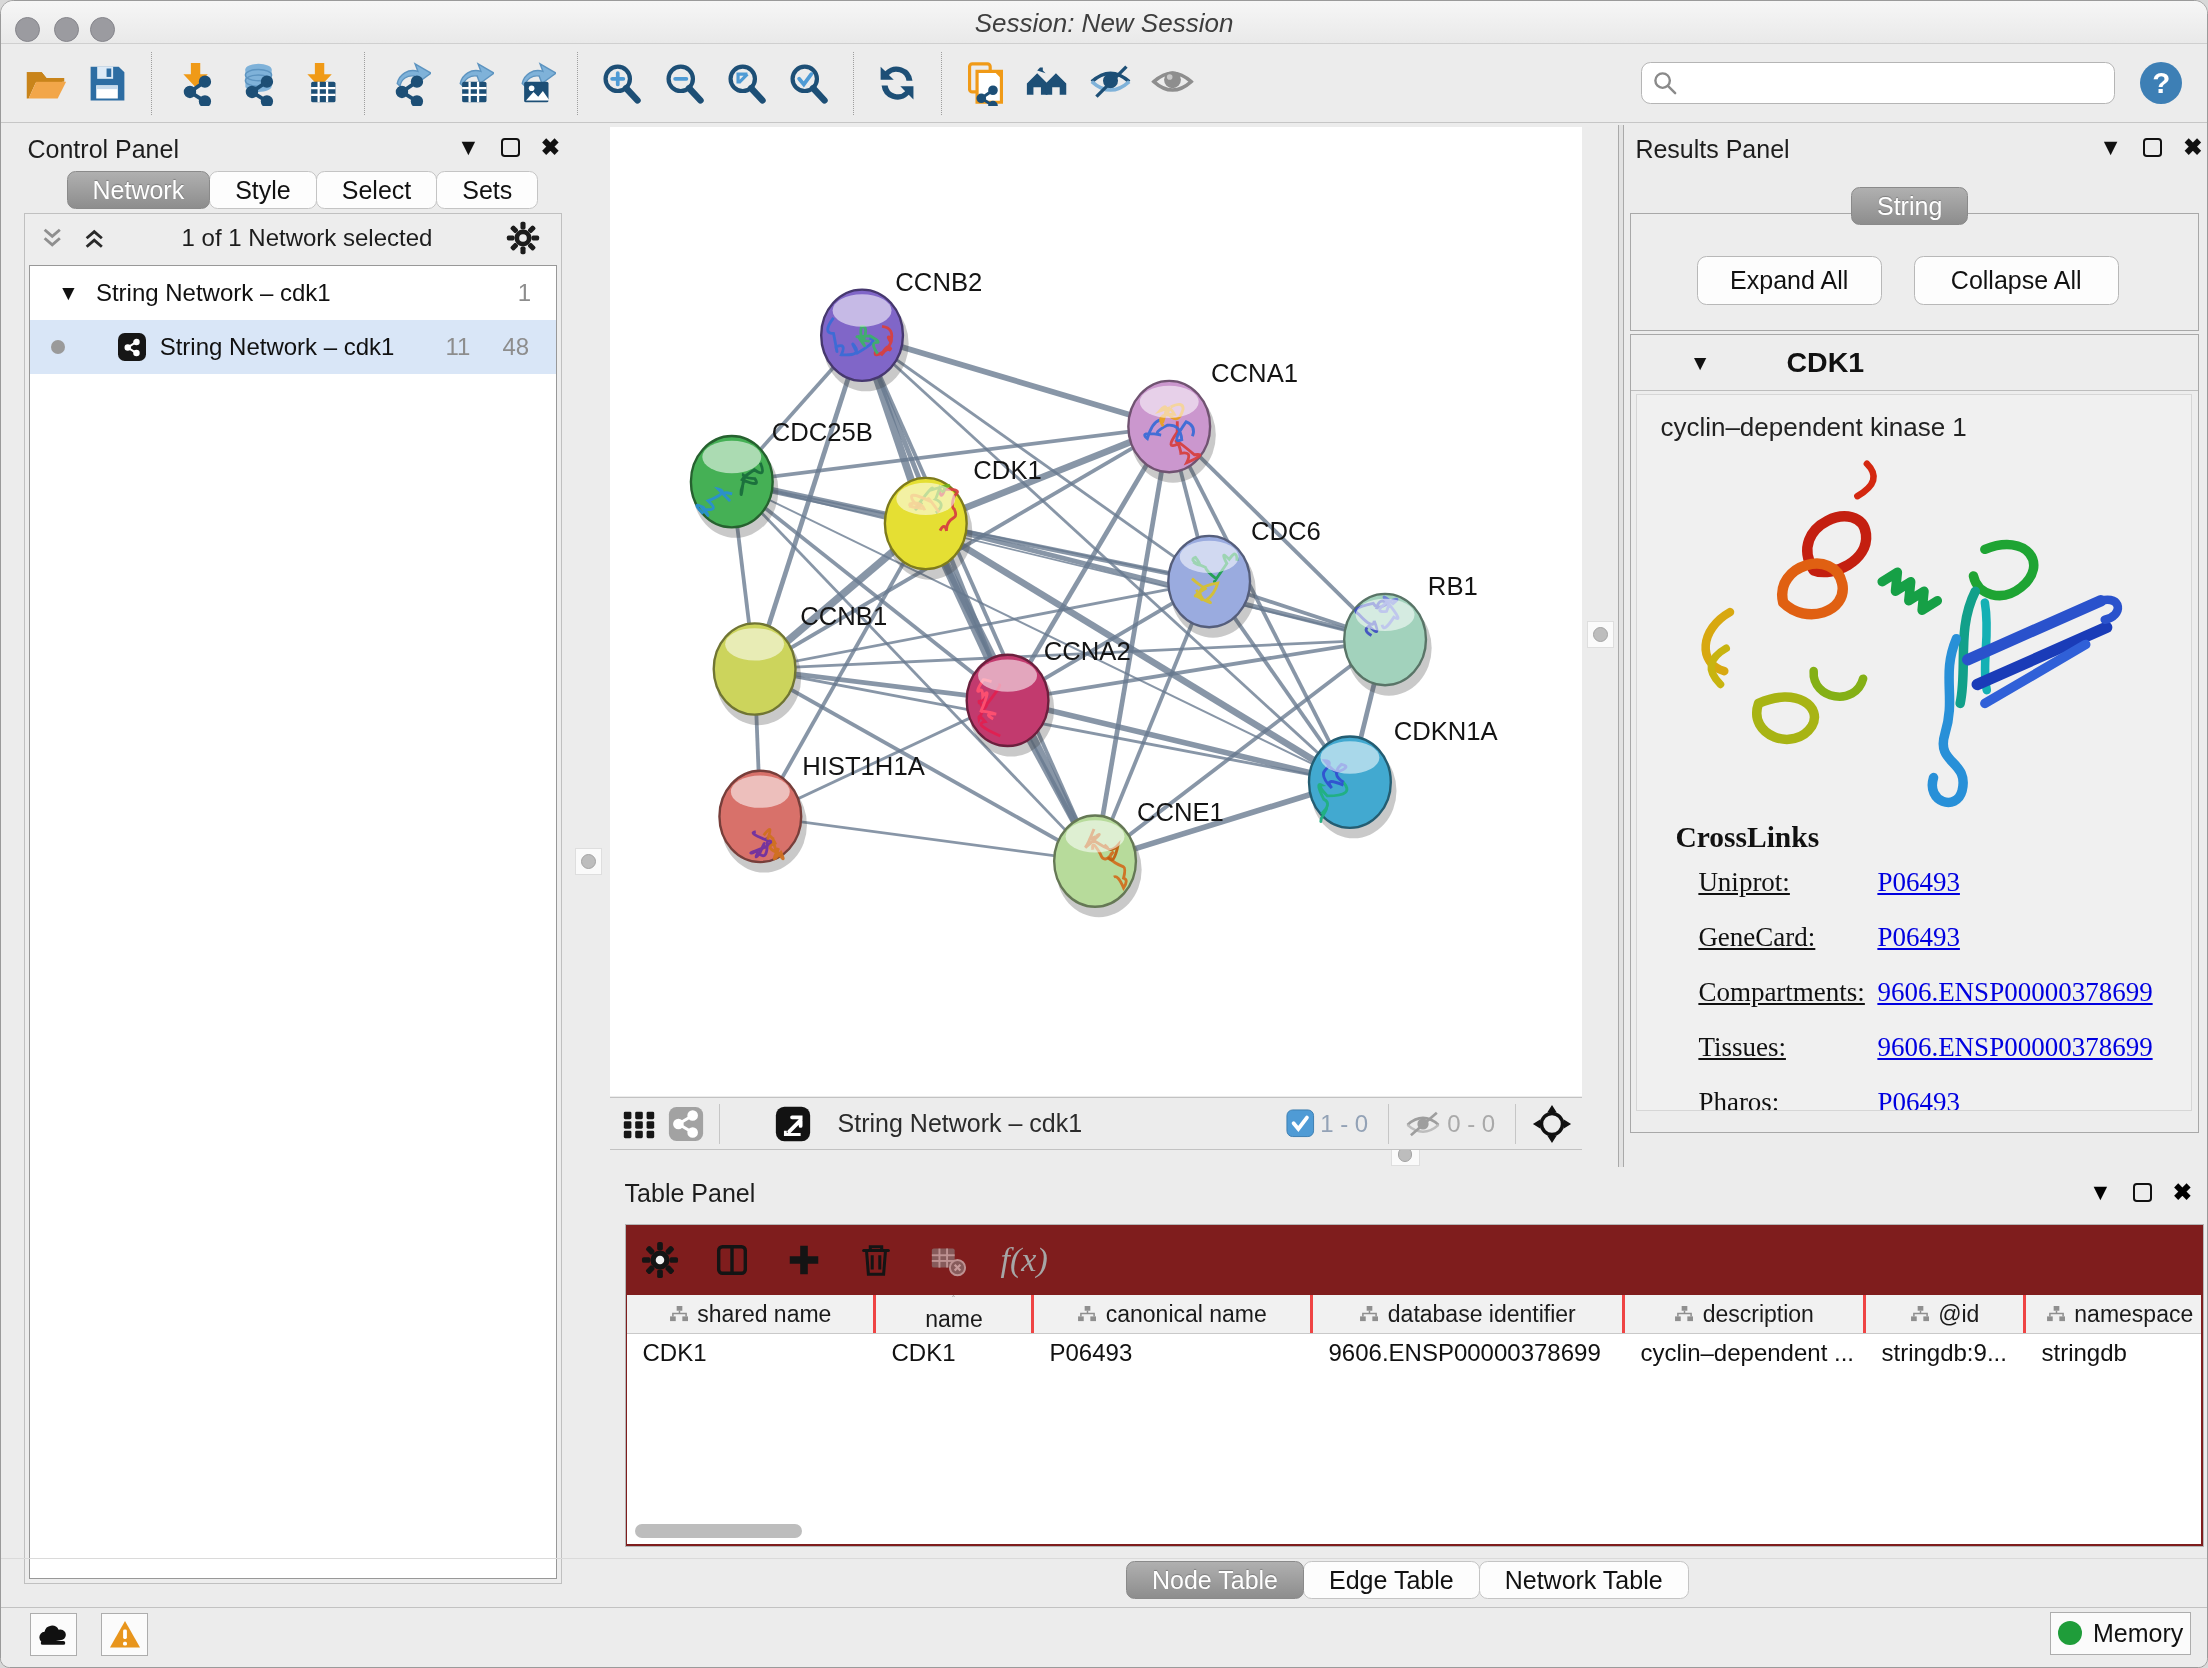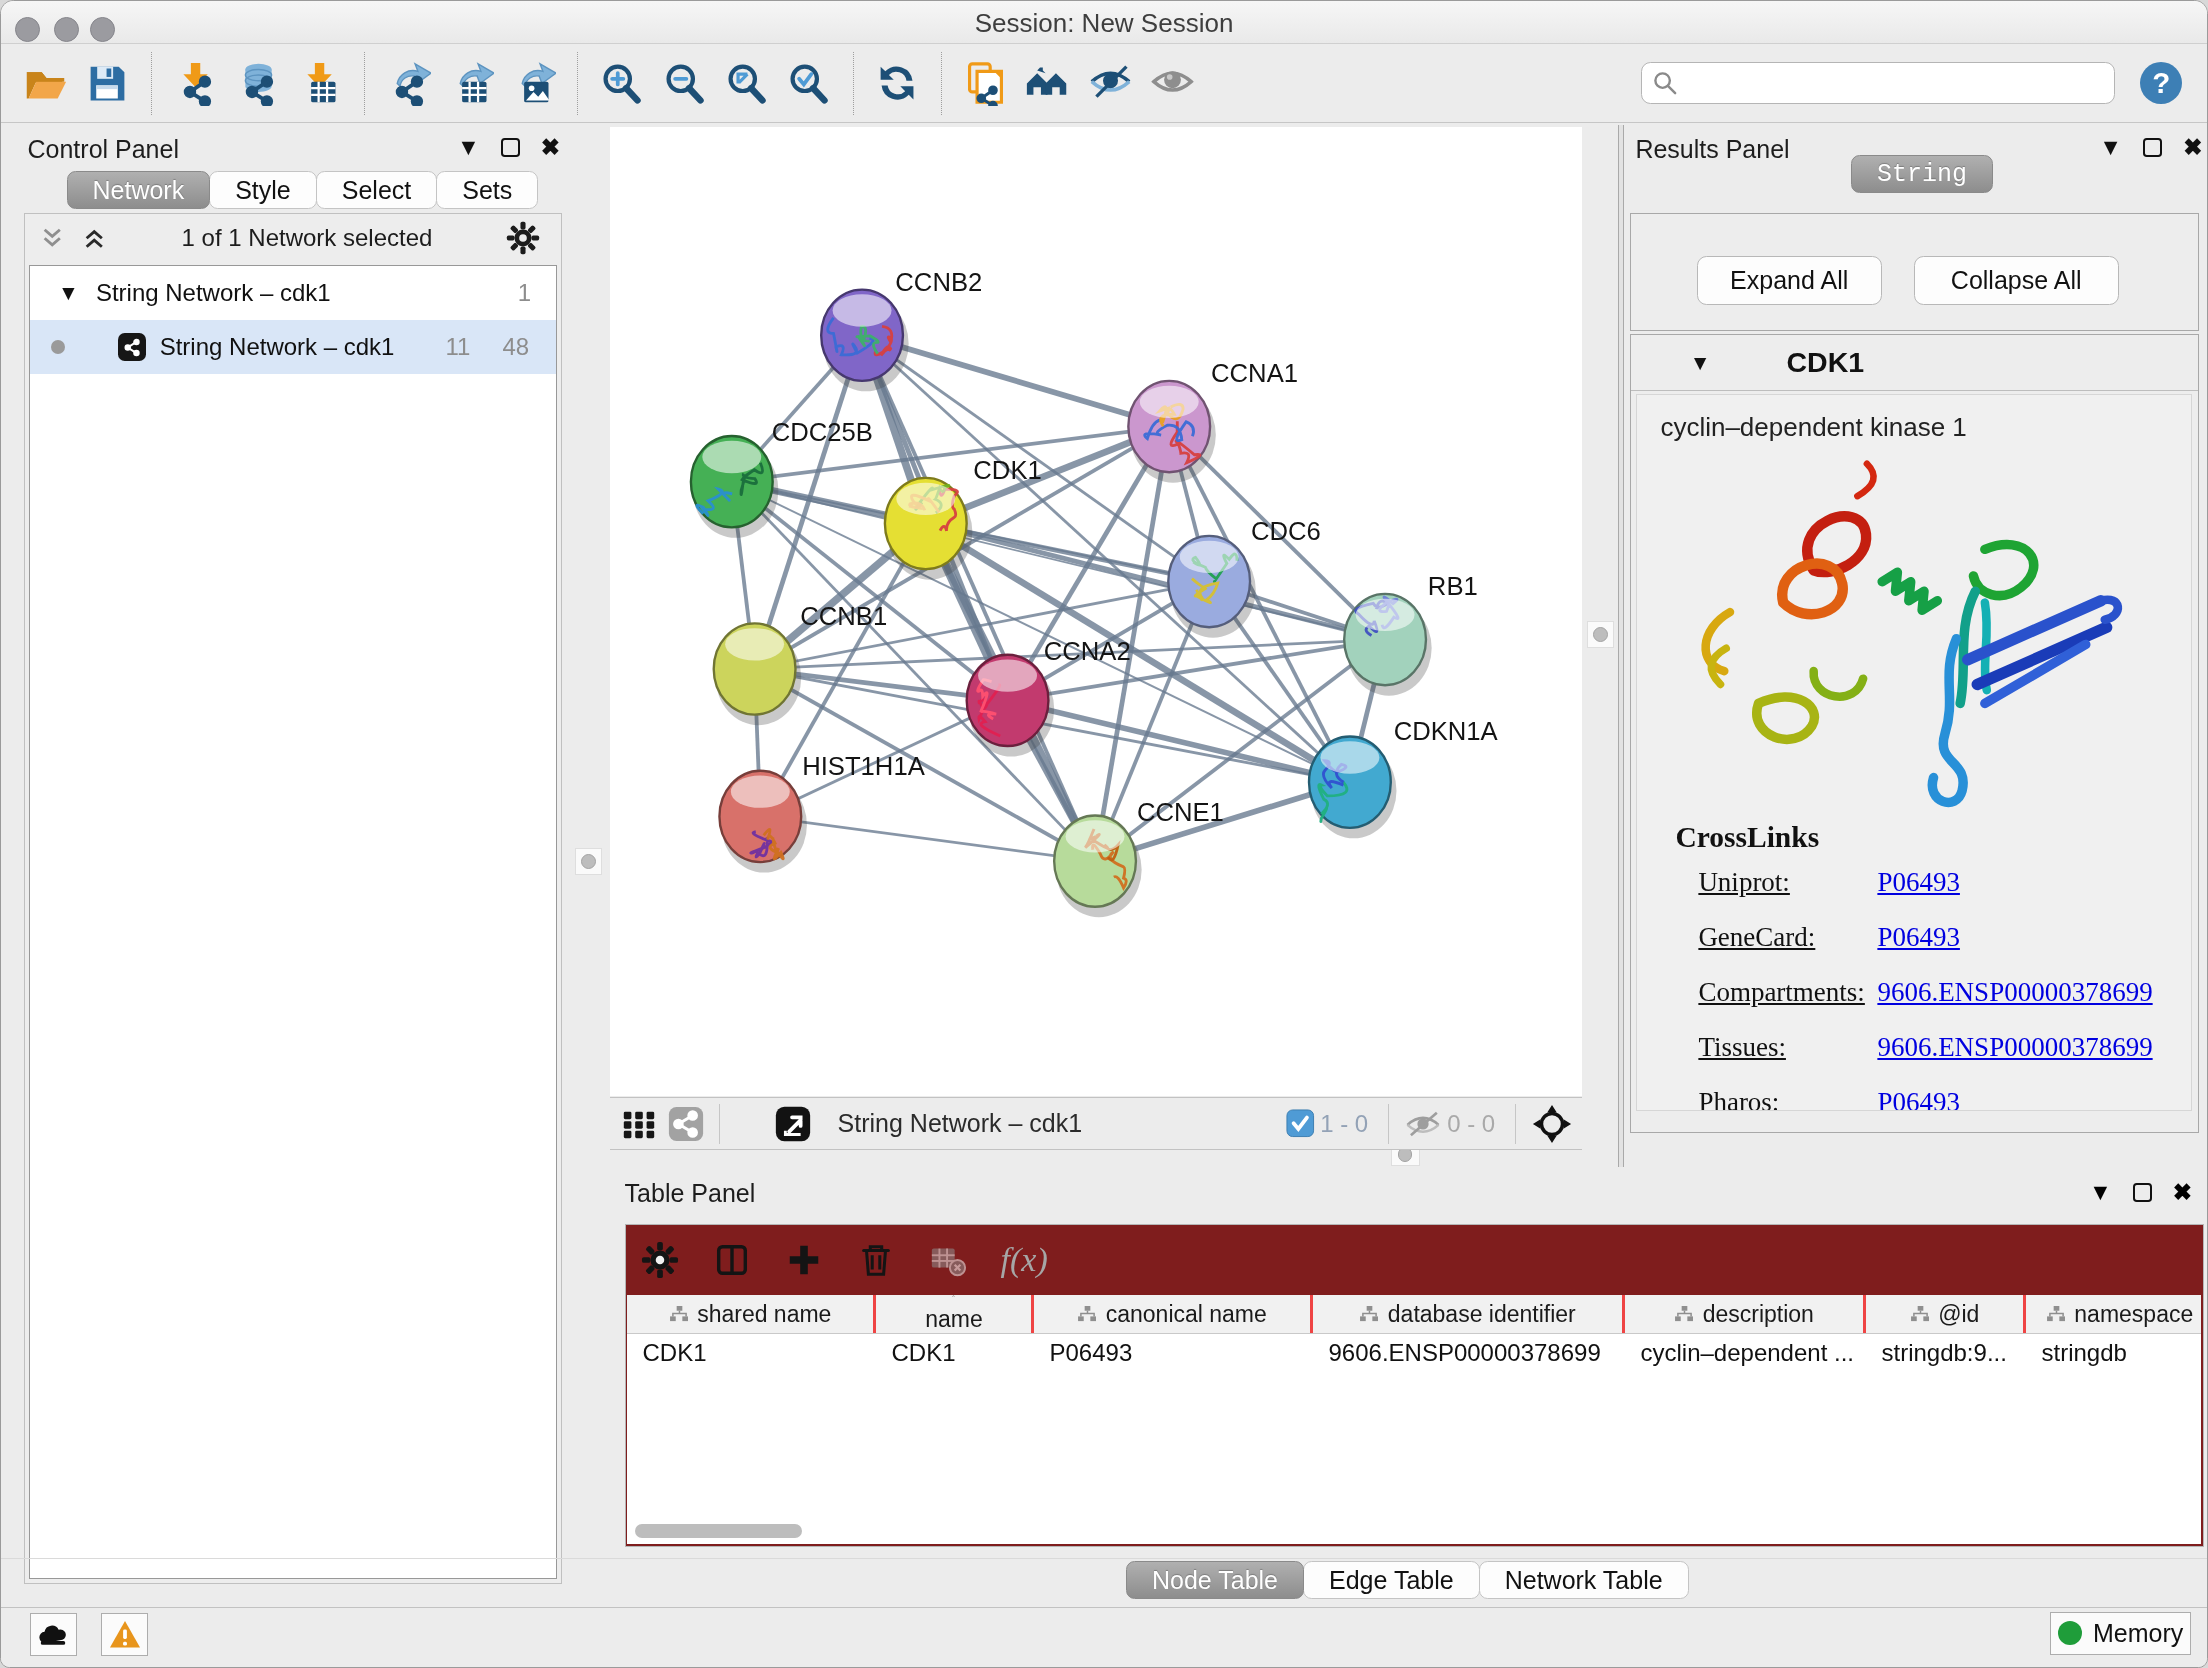--- a/index.html
+++ b/index.html
@@ -3,21 +3,21 @@
 <meta charset="utf-8">
 <style>
   html,body{margin:0;padding:0;background:#d8d8d8;}
   body{width:2208px;height:1668px;position:relative;font-family:"Liberation Sans",sans-serif;
        -webkit-font-smoothing:antialiased;}
   .window{position:absolute;inset:0;background:#ececec;border-radius:13.3px 13.3px 9.5px 9.5px;overflow:hidden;
           border:1px solid #9a9a9a;box-sizing:border-box;}
 
   
   .titlebar{position:absolute;left:0;top:0;right:0;height:42px;
-            background:linear-gradient(#f6f6f6,#e9e9e9);border-bottom:1px solid #cfcfcf;}
+            background:linear-gradient(#f6f6f6,#e9e9e9);border-bottom:1px solid #cfcfcf;font-style:italic;}
   .traffic{position:absolute;top:16px;width:25px;height:25px;border-radius:50%;
            background:#9b9ba0;border:1px solid #86868c;box-sizing:border-box;}
   .win-title{position:absolute;left:0;right:0;top:0;height:42px;line-height:44px;text-align:center;
              font-size:26px;color:#3e3e3e;}
 
   
   .toolbar{position:absolute;top:43px;left:0;right:0;height:79px;background:#ececec;
            border-bottom:1px solid #c6c6c6;display:flex;align-items:center;padding:0 13.3px;box-sizing:border-box;}
   .tbtn{width:51px;height:53px;display:flex;align-items:center;justify-content:center;margin:0 5.7px;}
   .tbtn svg{width:45px;height:45px;}
@@ -76,21 +76,21 @@
                display:flex;align-items:center;padding:0 9.5px;}
   .nt-sep{width:1px;height:40px;background:#c6c6c6;margin:0 14.3px;}
   .nt-title{font-size:25px;color:#2b2b2b;margin-left:25px;flex:1;}
   .nt-num{font-size:24px;margin:0 5.7px;}
   .nt-num.blue{color:#93a2b6;}
   .nt-num.grey{color:#a9a9a9;}
 
   
   .results-panel{position:absolute;left:1623px;top:124px;width:586px;height:1014px;}
   .rp-header{position:absolute;left:11.4px;top:9.5px;}
-  .rp-tab{left:228px;top:30px;font-family:Liberation Mono, monospace;}
+  .rp-tab{left:228px;top:62px;}
   .rp-box1{position:absolute;left:5.7px;top:88px;width:569px;height:118px;background:#ededed;border:1px solid #a8a8a8;box-sizing:border-box;}
   .rp-btn{position:absolute;height:49px;background:#fdfdfd;border:1px solid #b8b8b8;border-radius:9.5px;
           font-size:25px;color:#111;display:flex;align-items:center;justify-content:center;box-sizing:border-box;}
   .rp-box2{position:absolute;left:5.7px;top:209px;width:569px;height:799px;border:1px solid #a8a8a8;background:#ededed;box-sizing:border-box;}
   .gene-header{position:absolute;left:0;right:0;top:0;height:55px;border-bottom:1px solid #bdbdbd;display:flex;align-items:center;}
   .gene-name{font-size:28.5px;font-weight:bold;color:#111;margin-left:76px;}
   .gene-body{position:absolute;left:5.7px;right:5.7px;top:59px;bottom:21px;background:#f0f0f0;border:1px solid #d6d6d6;overflow:hidden;}
   .gene-desc{position:absolute;left:23px;top:17px;font-size:26px;color:#222;}
   .protein{position:absolute;left:34px;top:63px;width:487px;height:352px;}
   .xlinks{position:absolute;left:0;top:426px;right:0;font-family:"Liberation Serif",serif;}

